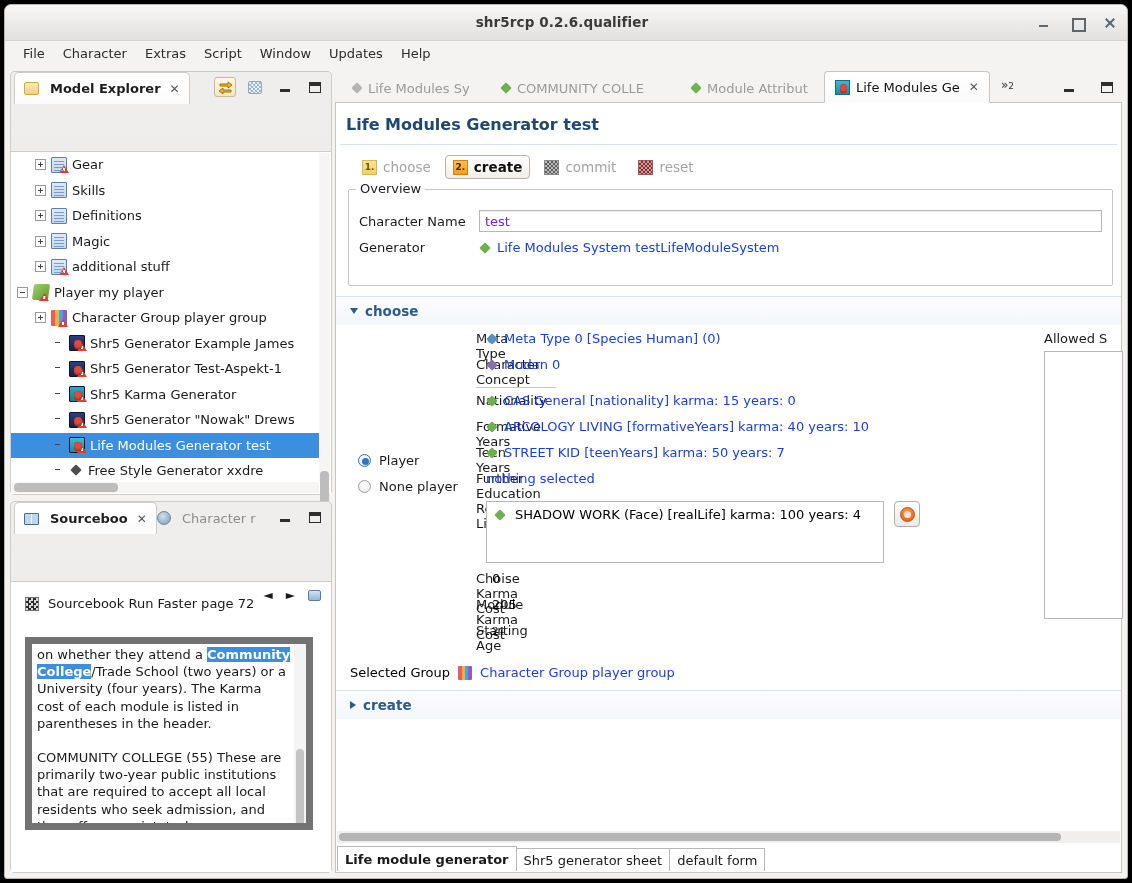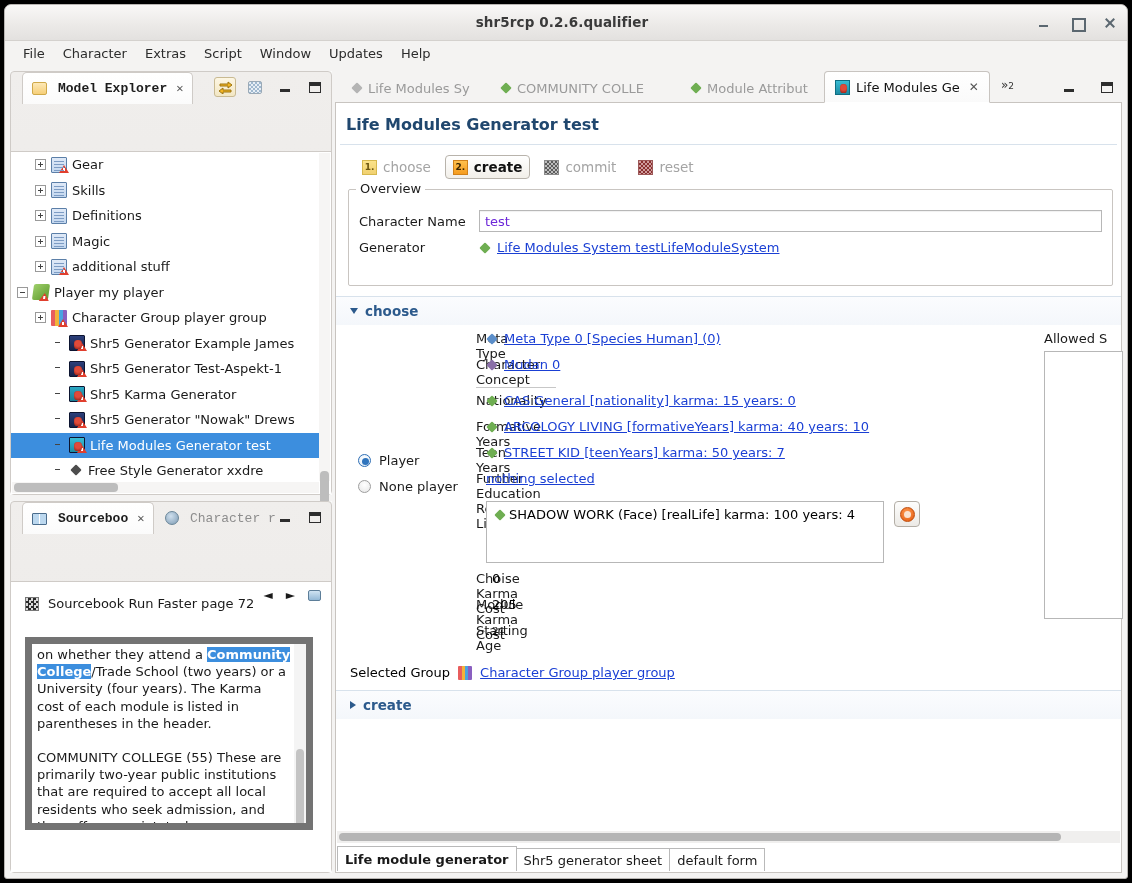--- a/index.html
+++ b/index.html
@@ -45,21 +45,21 @@
   
   .left-col { position:absolute; left:5px; top:5px; width:322px; bottom:5px; }
   .viewpart { position:absolute; left:0; right:0; background:#fbfbfb; }
   .vp-top { top:0; height:424px; }
   .vp-bottom { top:430px; bottom:0; }
   .vp-frame {
     position:absolute; inset:0;
     background: linear-gradient(to bottom,#f0eeec 0%, #eae8e6 100%);
     border:1px solid #cfcbc7; border-radius:4px;
   }
-  .tabrow { position:absolute; left:8px; top:0; right:0; height:32px;font-family:Liberation Mono, monospace; }
+  .tabrow { position:absolute; left:0; top:0; right:0; height:32px; }
   .vtab {
     position:absolute; top:2px; height:30px; display:flex; align-items:center; gap:6px;
     padding:0 9px; font-size:13px; cursor:pointer;
   }
   .vtab.active {
     background:linear-gradient(to bottom,#ffffff 0%, #fdfdfd 60%, #fbfbfb 100%);
     border:1px solid #cfcbc7; border-bottom:none;
     border-radius:5px 5px 0 0; font-weight:bold; color:#1d1d1d;
     top:1px; height:32px;
   }
@@ -159,21 +159,21 @@
   
   .group { margin:0 8px 0 12px; border:1px solid #c9c5c1; border-radius:2px; position:relative; padding:20px 10px 16px 10px; }
   .group-label { position:absolute; left:7px; top:-9px; background:#fff; padding:0 4px; font-size:13px; color:#1a1a1a; }
   .row { display:flex; align-items:center; margin-bottom:8px; }
   .lbl { font-size:13px; color:#1a1a1a; }
   .field-input {
     flex:1; height:22px; border:1px solid #b7b7b7; background:#fff; padding:2px 5px;
     font-family:"DejaVu Sans","Liberation Sans",sans-serif; font-size:13px; color:#6d28d9;
     box-shadow: inset 0 1px 1px rgba(0,0,0,0.06);
   }
-  .link { color:#1a3fd4; text-decoration:underline; font-size:13px; cursor:pointer;text-align:center; }
+  .link { color:#1a3fd4; font-size:13px; cursor:pointer;text-align:center; }
   
   .sect { margin-top:10px; border-top:1px solid #d8e2ec; background:linear-gradient(to bottom,#fbfcfe,#f4f7fb); }
   .sect-hdr { display:flex; align-items:center; gap:7px; padding:6px 0 6px 14px; font-size:13.5px; font-weight:bold; color:#2c5a8c; cursor:pointer; }
   .tri { width:0; height:0; flex:none; }
   .tri.down { border-left:4.5px solid transparent; border-right:4.5px solid transparent; border-top:6px solid #2c5a8c; }
   .tri.right { border-top:4.5px solid transparent; border-bottom:4.5px solid transparent; border-left:6px solid #2c5a8c; }
   
   .choose-body { position:relative; padding:6px 0 0 0; background:#fff; }
   .radios { position:absolute; left:22px; top:122px; }
   .rrow { display:flex; align-items:center; gap:8px; height:26px; font-size:13px; color:#1a1a1a; cursor:pointer; }
@@ -552,21 +552,21 @@
             <span class="flbl" data-name="further-education-label">Further Education</span>
             <span class="fval" data-name="further-education-value">
               <span class="link" data-name="further-education-link">nothing selected</span>
             </span>
           </div>
 
           <div class="frow" style="height:auto;align-items:flex-start;margin-top:4px;" data-name="real-life-row">
             <span class="flbl" data-name="real-life-label">Real Life</span>
             <span class="fval" style="align-items:flex-start;gap:10px;" data-name="real-life-value">
               <span class="listbox" data-name="real-life-listbox">
-                <span style="display:flex;align-items:center;gap:4px;" data-name="list-item">
+                <span style="display:flex;align-items:center;gap:10px;" data-name="list-item">
                   <span class="dgreen" data-name="diamond-green-icon"></span>
                   <span data-name="real-life-entry-label">SHADOW WORK (Face) [realLife] karma: 100 years: 4</span>
                 </span>
               </span>
               <span class="round-btn" data-name="refresh-button">
                 <span class="circ" data-name="refresh-icon"></span>
               </span>
             </span>
           </div>
 

